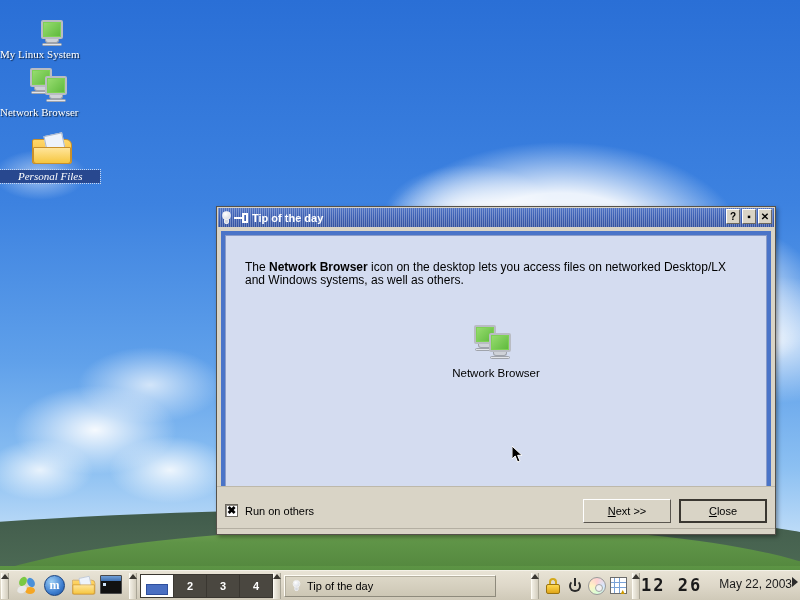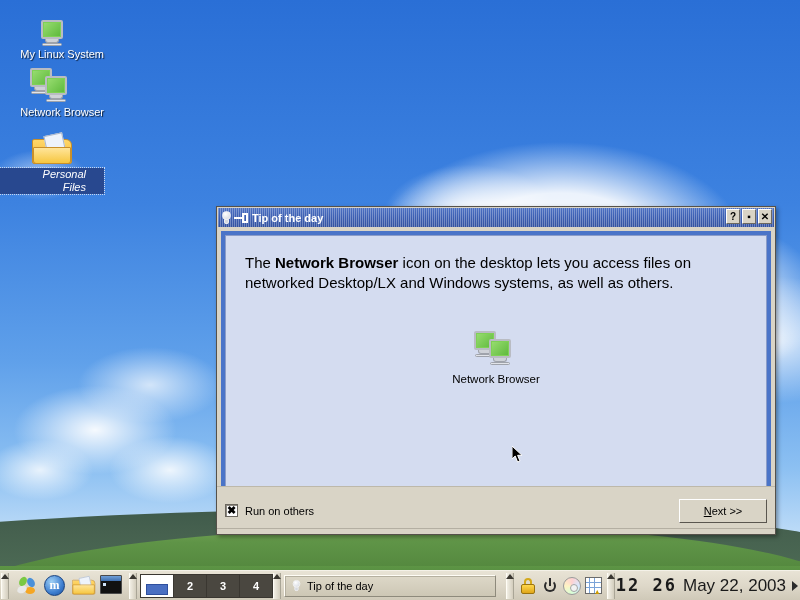--- a/index.html
+++ b/index.html
@@ -37,22 +37,22 @@
     background: linear-gradient(180deg, #74a455 0%, #5f9447 22%, #55893f 55%, #3f6f30 100%);
     border-radius: 55% 45% 0 0 / 100% 100% 0 0;
   }
   #hill-grass {
     position: absolute; left: 0; bottom: 0; width: 800px; height: 34px;
     background: linear-gradient(180deg, #5d9545 0%, #4b8038 60%, #3a672b 100%);
   }
 
   
   .desk-icon {
-    position: absolute; width: 104px; text-align: right;
-    cursor: default; user-select: none;
+    position: absolute; width: 104px; text-align: left;
+    cursor: default; user-select: none; font-family: Liberation Serif, serif;
   }
   .desk-icon .glyph { height: 42px; display: flex; align-items: flex-end; justify-content: center; }
   .desk-icon .label {
     margin-top: 2px; font-size: 11px; color: #ffffff;
     text-shadow: 1px 1px 1px rgba(0,0,0,0.75);
     line-height: 13px;
   }
   .desk-icon.selected .label {
     background: #28488f; color: #ffffff; font-style: italic;
     display: inline-block; padding: 0 18px; text-shadow: none;
@@ -149,21 +149,21 @@
   #win-body { padding: 3px 4px 0 4px; }
   #content-frame {
     border: 4px solid #4a74c8;
     background: #d4dcf0;
     height: 262px;
     position: relative;
     box-shadow: inset 0 0 0 1px #8a9cc8;
   }
   #content-inner { padding: 14px 20px; height: 100%; }
   #tiptext {
-    font-size: 15px; color: #000; line-height: 20px; margin-top: 4px;
+    font-size: 12px; color: #000; line-height: 13px; margin-top: 12px;
   }
   #tiptext b { font-weight: bold; }
   #tipicon-wrap {
     margin-top: 36px; text-align: center;
   }
   #tipicon-wrap .icon-row { display: flex; justify-content: center; align-items: flex-end; height: 38px; }
   #tipicon-label { font-size: 11.5px; color: #000; margin-top: 6px; }
 
   #btnbar {
     position: absolute; left: 0; bottom: 0; width: 100%; height: 48px;
@@ -260,26 +260,26 @@
     border: 1px solid #9a9a9a; position: relative; }
   .cd:after { content:""; position: absolute; left: 6px; top: 6px; width: 6px; height: 6px; border-radius: 50%; background: #f2f2f2; border: 1px solid #a5a5a5; }
   .sheet { width: 17px; height: 17px; background: #fff; border: 1px solid #6b6b6b;
     background-image: linear-gradient(90deg, transparent 3px, #7aa3d8 3px, #7aa3d8 4px, transparent 4px),
                       linear-gradient(90deg, transparent 8px, #7aa3d8 8px, #7aa3d8 9px, transparent 9px),
                       linear-gradient(180deg, transparent 4px, #7aa3d8 4px, #7aa3d8 5px, transparent 5px),
                       linear-gradient(180deg, transparent 9px, #7aa3d8 9px, #7aa3d8 10px, transparent 10px);
     position: relative; }
   .sheet:after { content:"▲"; position: absolute; right: 0; bottom: -2px; font-size: 7px; color: #cc9a00; }
 
-  #clockzone { display: flex; align-items: center; gap: 6px; padding-right: 2px; }
+  #clockzone { display: flex; gap: 0; padding-right: 2px; }
   #clock {
     font-family: "DejaVu Sans Mono", monospace; font-size: 17px; font-weight: bold;
     color: #1a1a1a; letter-spacing: 2px; line-height: 1;
   }
-  #datetext { font-size: 17px; color: #1a1a1a; }
+  #datetext { font-size: 12px; color: #1a1a1a; margin-left: 17px; }
   #tray-arrow { width: 0; height: 0; border-top: 5px solid transparent; border-bottom: 5px solid transparent; border-left: 6px solid #2b2b2b; cursor: pointer; }
 </style>
 </head>
 <body>
 
 <div id="desktop">
 
   <div id="hill-far"></div>
   <div id="hill-near"></div>
   <div id="hill-grass"></div>
@@ -374,20 +374,23 @@
     </div>
 
     <div id="btnbar">
       <div id="startup-wrap">
         <div class="chk">✖</div>
         <div id="startup-label">Run on others</div>
       </div>
       <div class="dlg-btn">
           <span><u>N</u>ext &gt;&gt;</span>
         </div>
+      <div class="dlg-btn default">
+          <span><u>C</u>lose</span>
+        </div>
     </div>
 
     <div id="win-bottom-grip"></div>
   </div>
 
   <svg id="cursor" viewBox="0 0 12 18">
     <polygon points="0,0 0,13 3.2,10 5.6,16 8,15 5.6,9.3 10,9.3" fill="#000" stroke="#fff" stroke-width="1"></polygon>
   </svg>
 
   <div id="taskbar">

